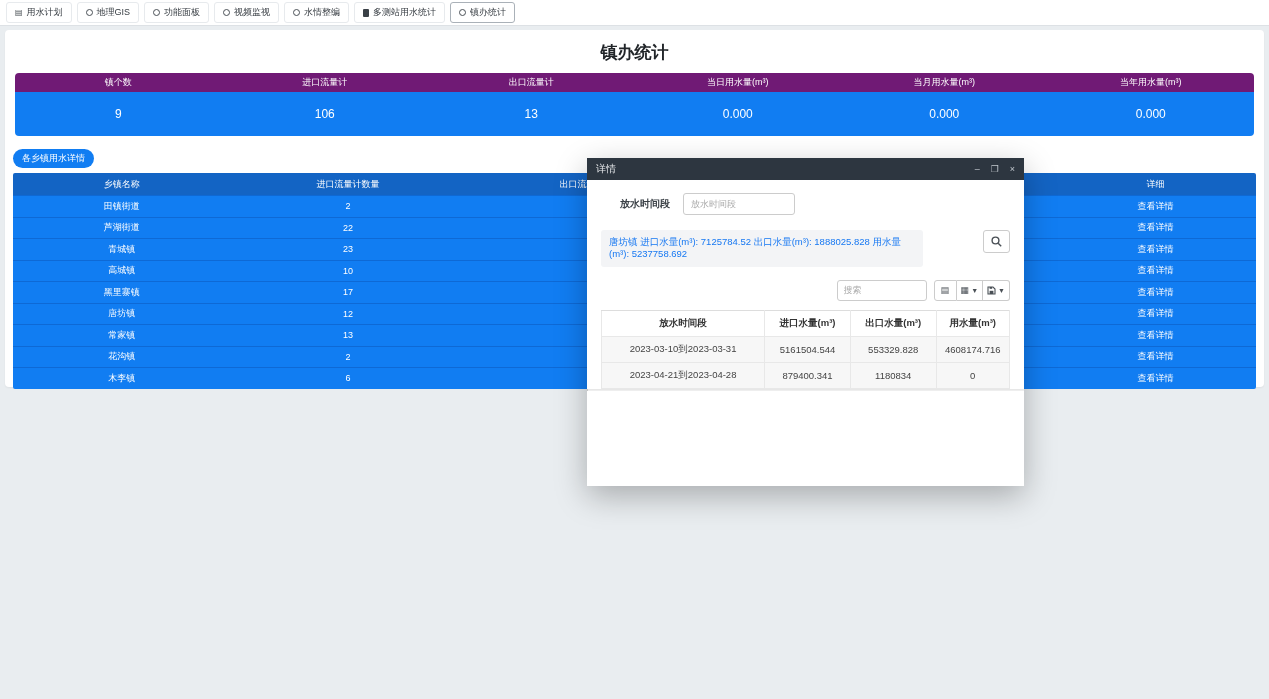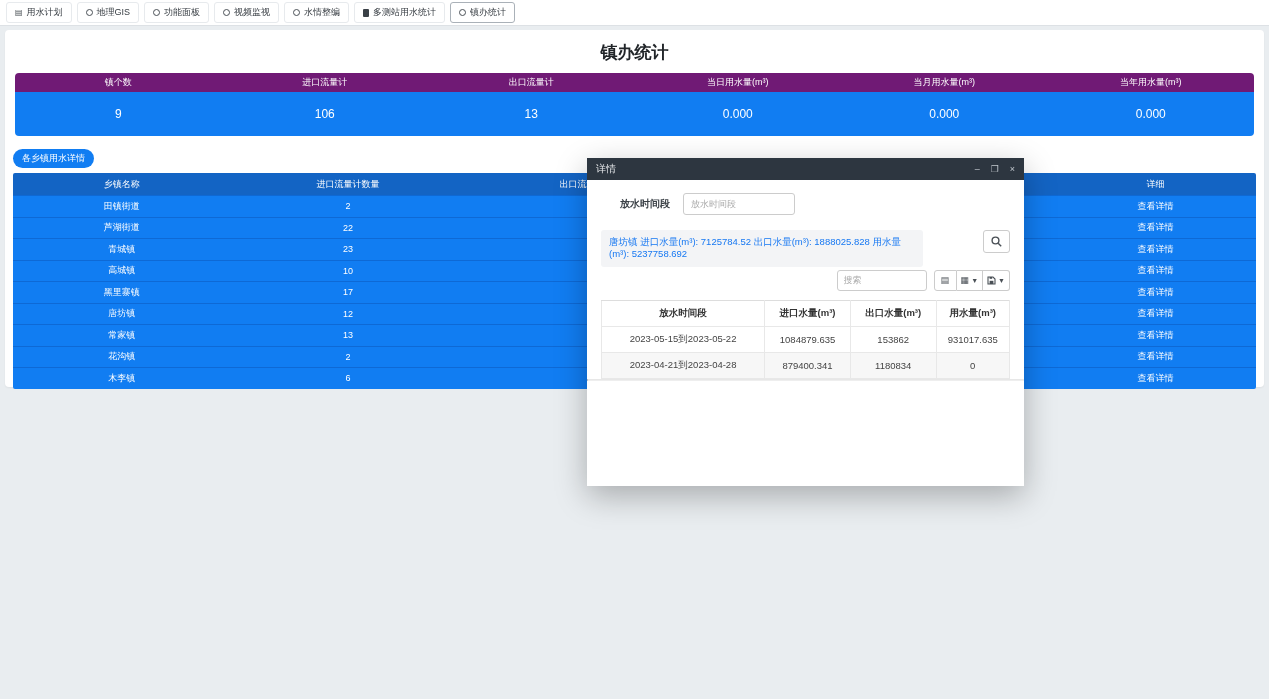--- a/index.html
+++ b/index.html
@@ -55,21 +55,21 @@
   .form-input::placeholder, .search-input::placeholder { color:#aaa; }
   .btn-row { display:flex; gap:7px; margin:7px 0 0 121px; }
   .btn { font-size:9px; border-radius:3px; padding:4px 11px; cursor:pointer; border:1px solid transparent; }
   .btn-submit { background:#18a78a; color:#fff; }
   .btn-reset { background:#efefef; color:#444; border-color:#ccc; }
   .info-row { display:flex; align-items:flex-start; margin-top:15px; gap:10px; }
   .info-alert { flex:0 0 322px; background:#f3f4f6; border-radius:3px; padding:6px 8px;
     color:#1778f2; font-size:9.5px; line-height:1.3; }
   .search-btn { margin-left:auto; width:27px; height:23px; background:#fff; border:1px solid #ccc;
     border-radius:3px; display:flex; align-items:center; justify-content:center; cursor:pointer; }
-  .toolbar-row { display:flex; justify-content:flex-end; align-items:center; gap:7px; margin-top:3px; }
+  .toolbar-row { display:flex; justify-content:flex-end; align-items:center; gap:7px; margin-top:13px; }
   .search-input { width:90px; height:21px; border:1px solid #ccc; border-radius:3px;
     font-size:9px; padding:0 6px; color:#555; outline:none; }
   .btn-group { display:flex; }
   .tool-btn { height:21px; min-width:23px; padding:0 4px; background:#fff; border:1px solid #ccc;
     display:flex; align-items:center; justify-content:center; gap:2px; color:#4a5056; font-size:9px; cursor:pointer; }
   .tool-btn + .tool-btn { border-left:none; }
   .btn-group .tool-btn:first-child { border-radius:3px 0 0 3px; }
   .btn-group .tool-btn:last-child { border-radius:0 3px 3px 0; }
   .caret { font-size:7px; color:#4a5056; }
   
@@ -269,25 +269,25 @@
     <table class="mtable">
       <thead>
         <tr>
           <th class="mtw0">放水时间段</th>
           <th class="mtw1">进口水量(m³)</th>
           <th class="mtw2">出口水量(m³)</th>
           <th class="mtw3">用水量(m³)</th>
         </tr>
       </thead>
       <tbody>
-        <tr>
-          <td>2023-05-15到2023-05-22</td>
-          <td>1084879.635</td>
-          <td>153862</td>
-          <td>931017.635</td>
+        <tr class="striped">
+          <td>2023-03-10到2023-03-31</td>
+          <td>5161504.544</td>
+          <td>553329.828</td>
+          <td>4608174.716</td>
         </tr>
         <tr class="striped">
           <td>2023-04-21到2023-04-28</td>
           <td>879400.341</td>
           <td>1180834</td>
           <td>0</td>
         </tr>
       </tbody>
     </table>
 

